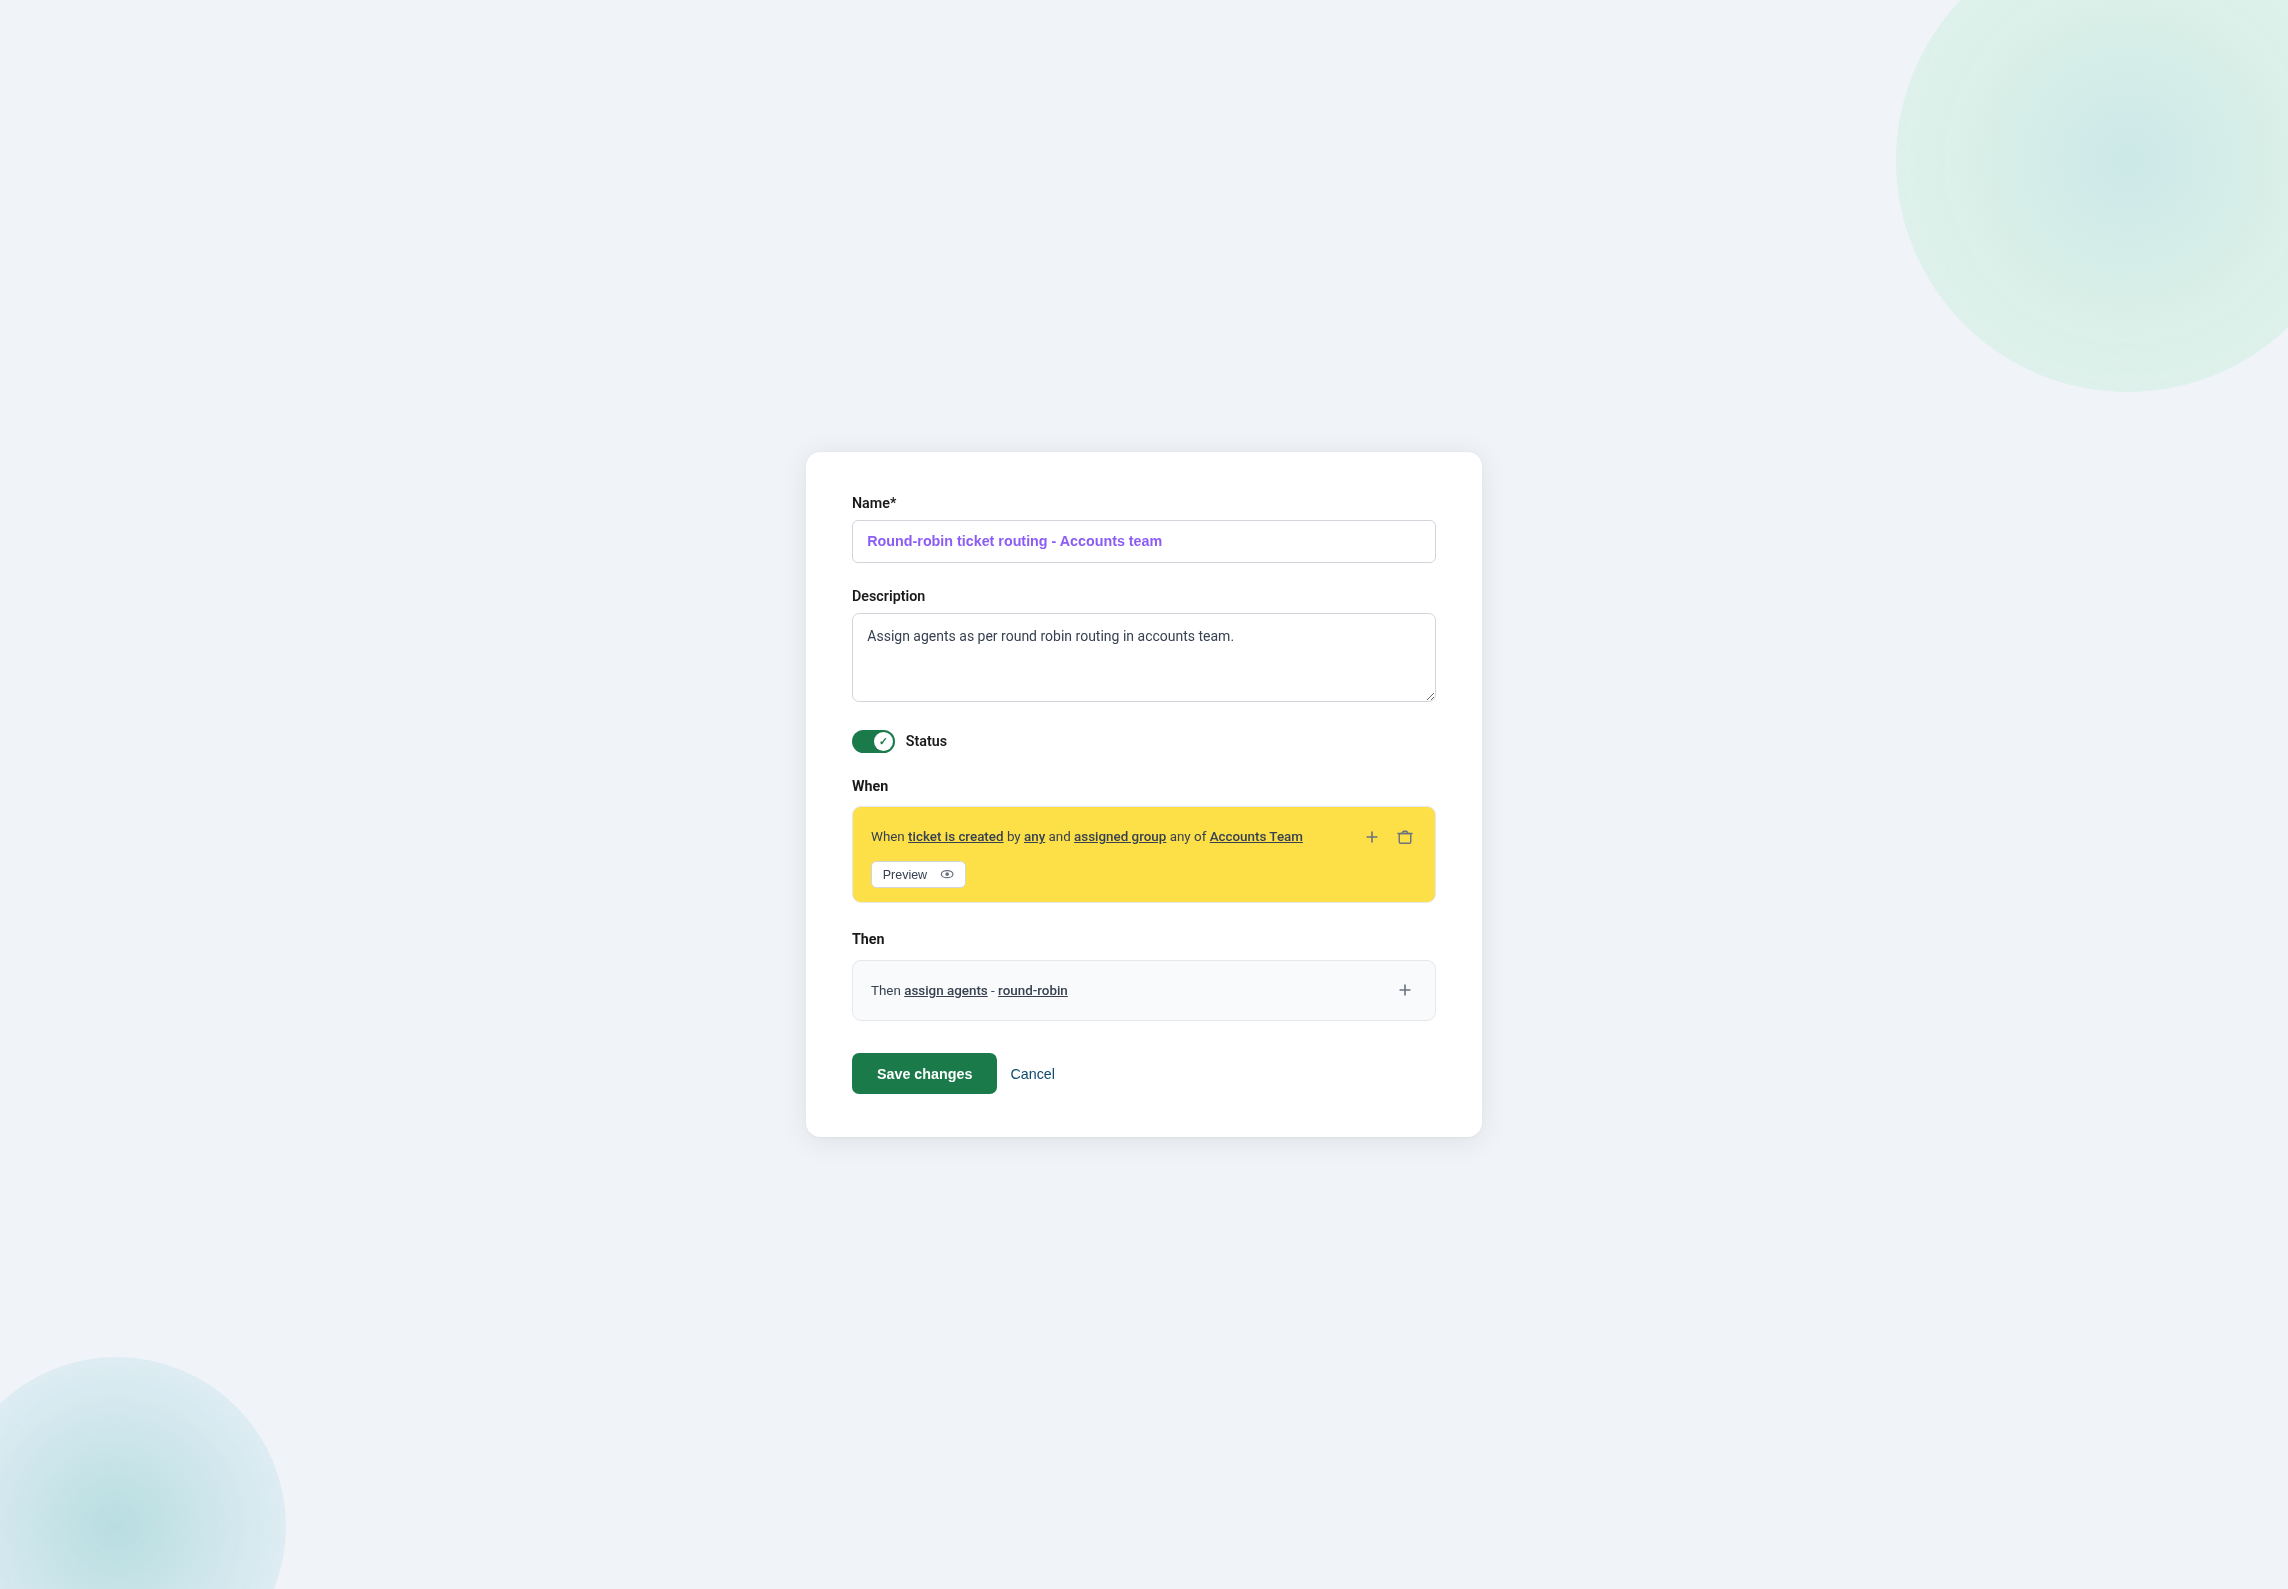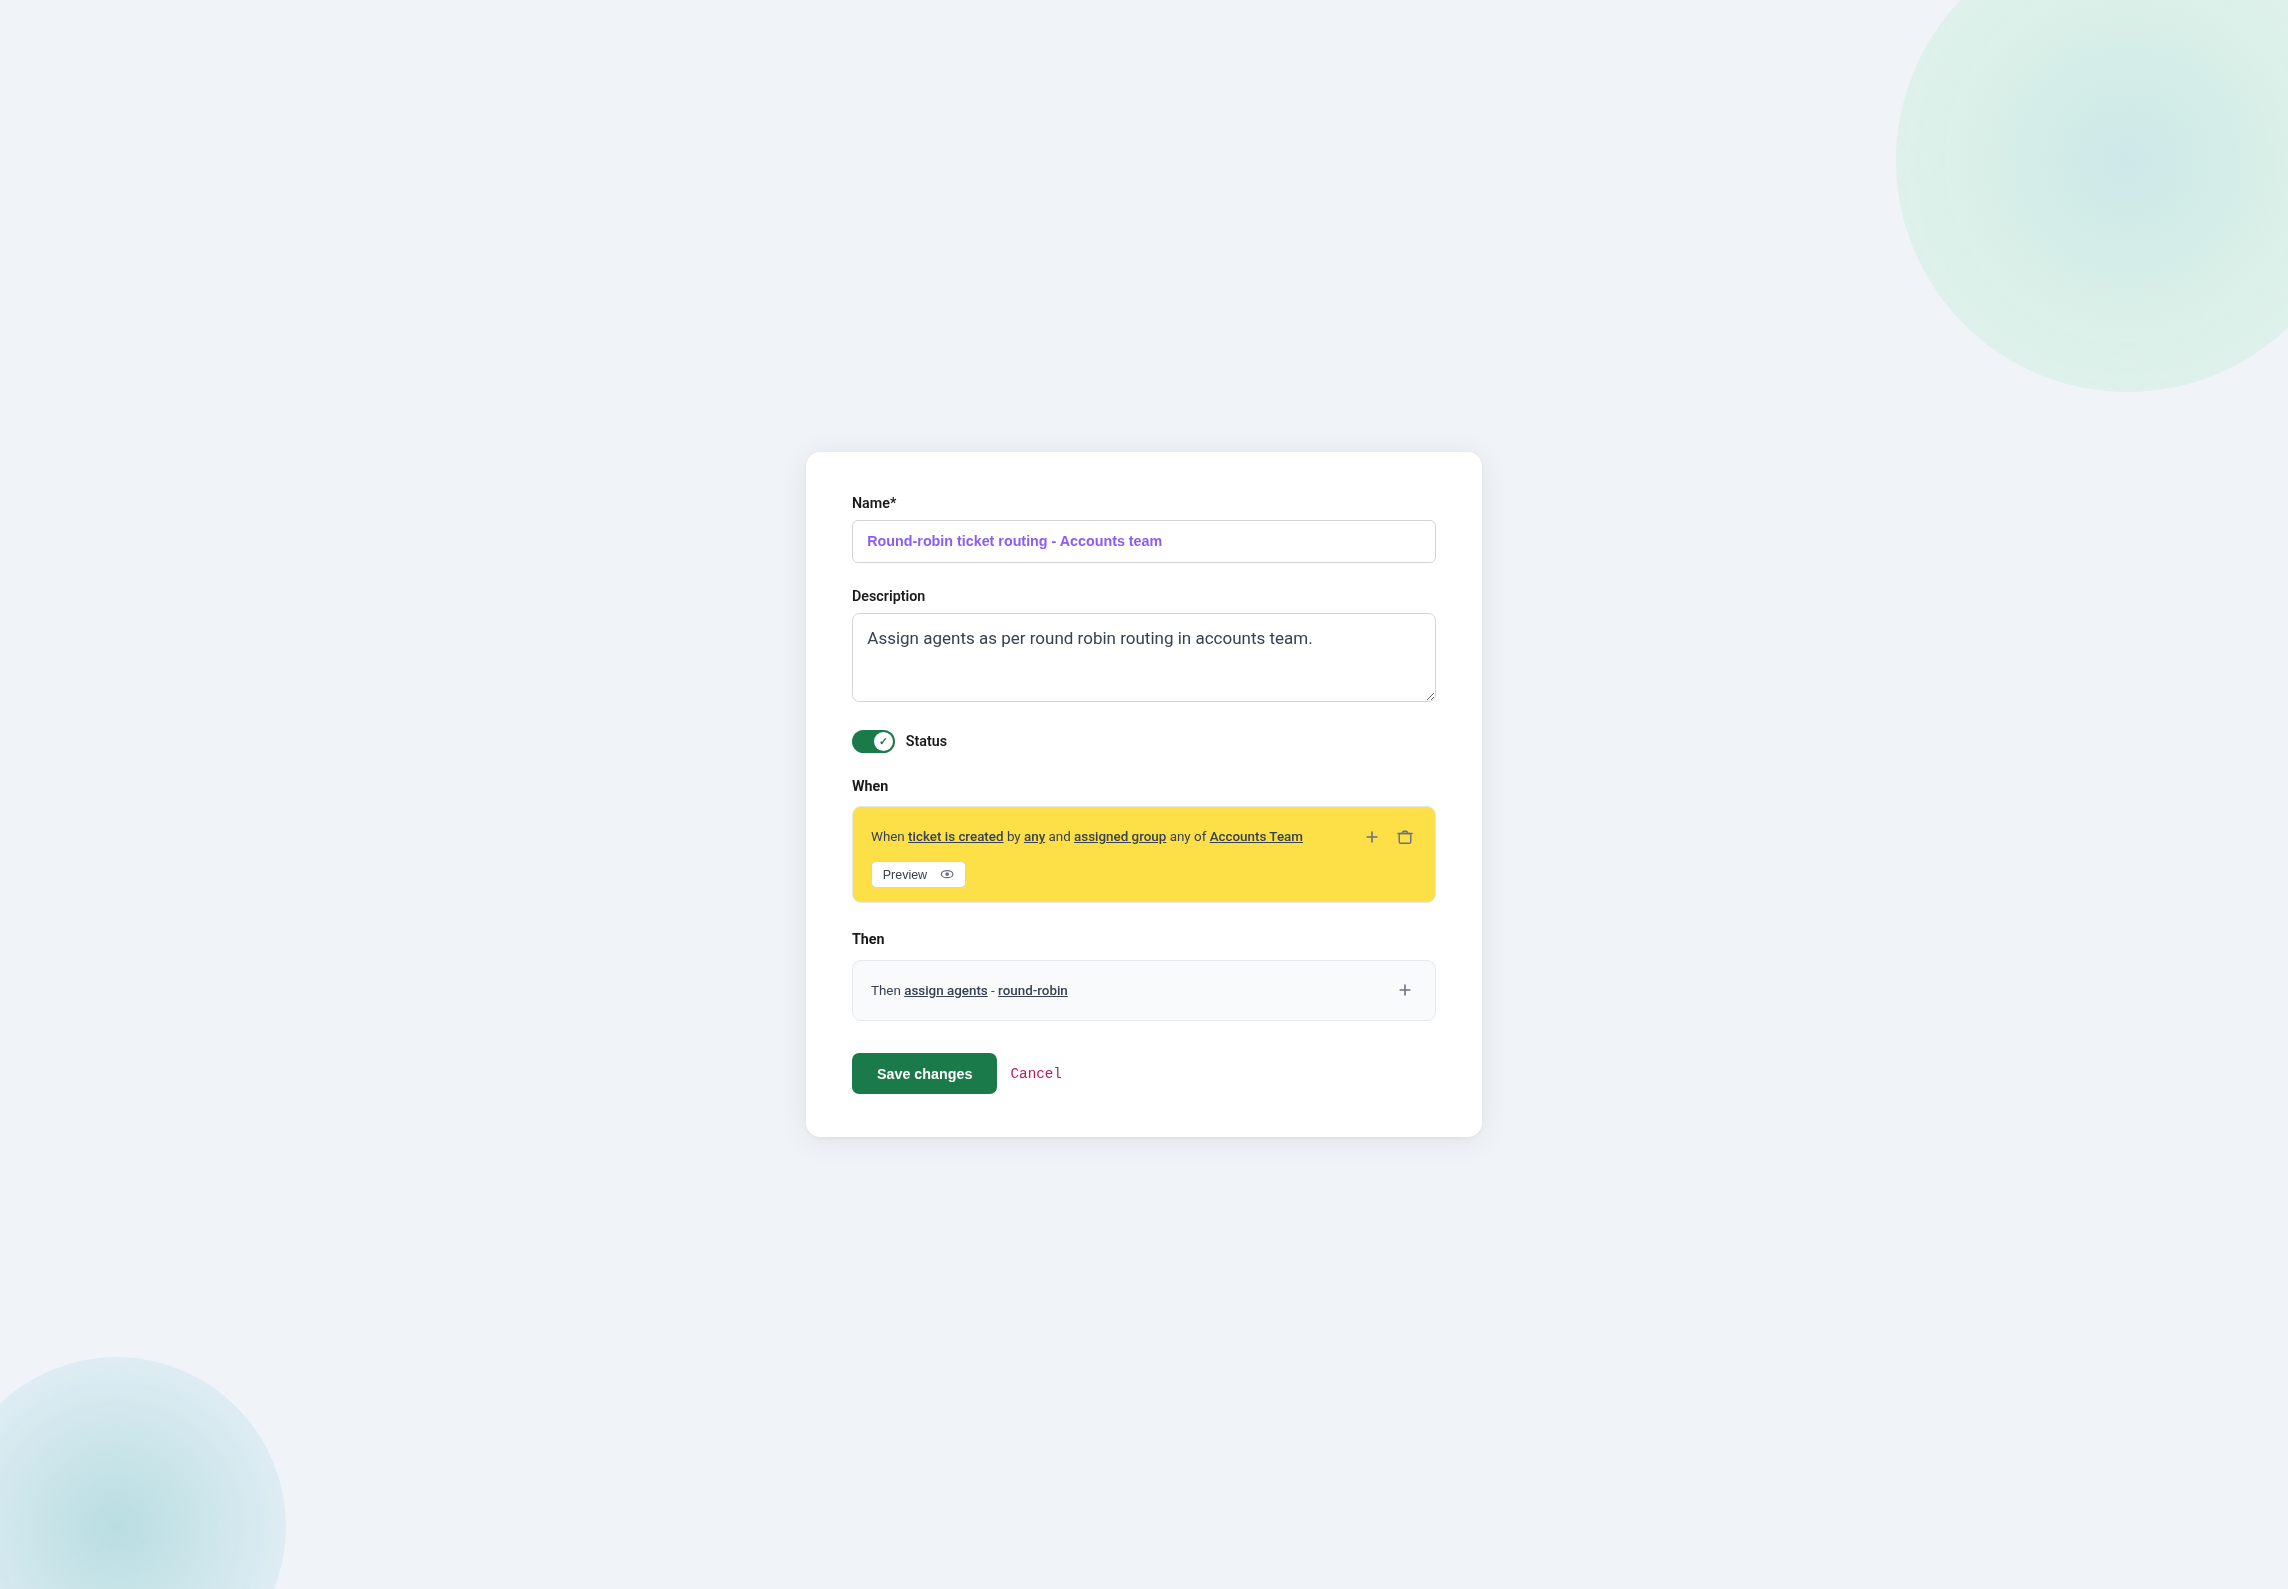--- a/index.html
+++ b/index.html
@@ -73,21 +73,21 @@
       color: #8b5cf6;
       outline: none;
       transition: border-color 0.2s;
     }
 
     .textarea-input {
       width: 100%;
       border: 1.3px solid #d1d5db;
       border-radius: 7.1px;
       padding: 12.5px 14.3px;
-      font-size: 17px;
+      font-size: 14px;
       color: #374151;
       outline: none;
       resize: vertical;
       min-height: 89px;
       line-height: 1.5;
       font-family: inherit;
       transition: border-color 0.2s;
     }
 
     .status-row {
@@ -238,27 +238,26 @@
       padding: 12.5px 25px;
       font-size: 14.3px;
       font-weight: 600;
       cursor: pointer;
       transition: background 0.2s;
     }
 
     .cancel-btn {
       background: none;
       border: none;
-      color: #be185d;
+      color: #0c4a6e;
       font-size: 14.3px;
       font-weight: 500;
       cursor: pointer;
       padding: 12.5px 7.1px;
       transition: color 0.2s;
-      font-family: Liberation Mono, monospace;
     }
 
     svg {
       display: block;
     }
   </style>
 </head>
 <body>
 
 <div class="bg-circle-top-right"></div>

